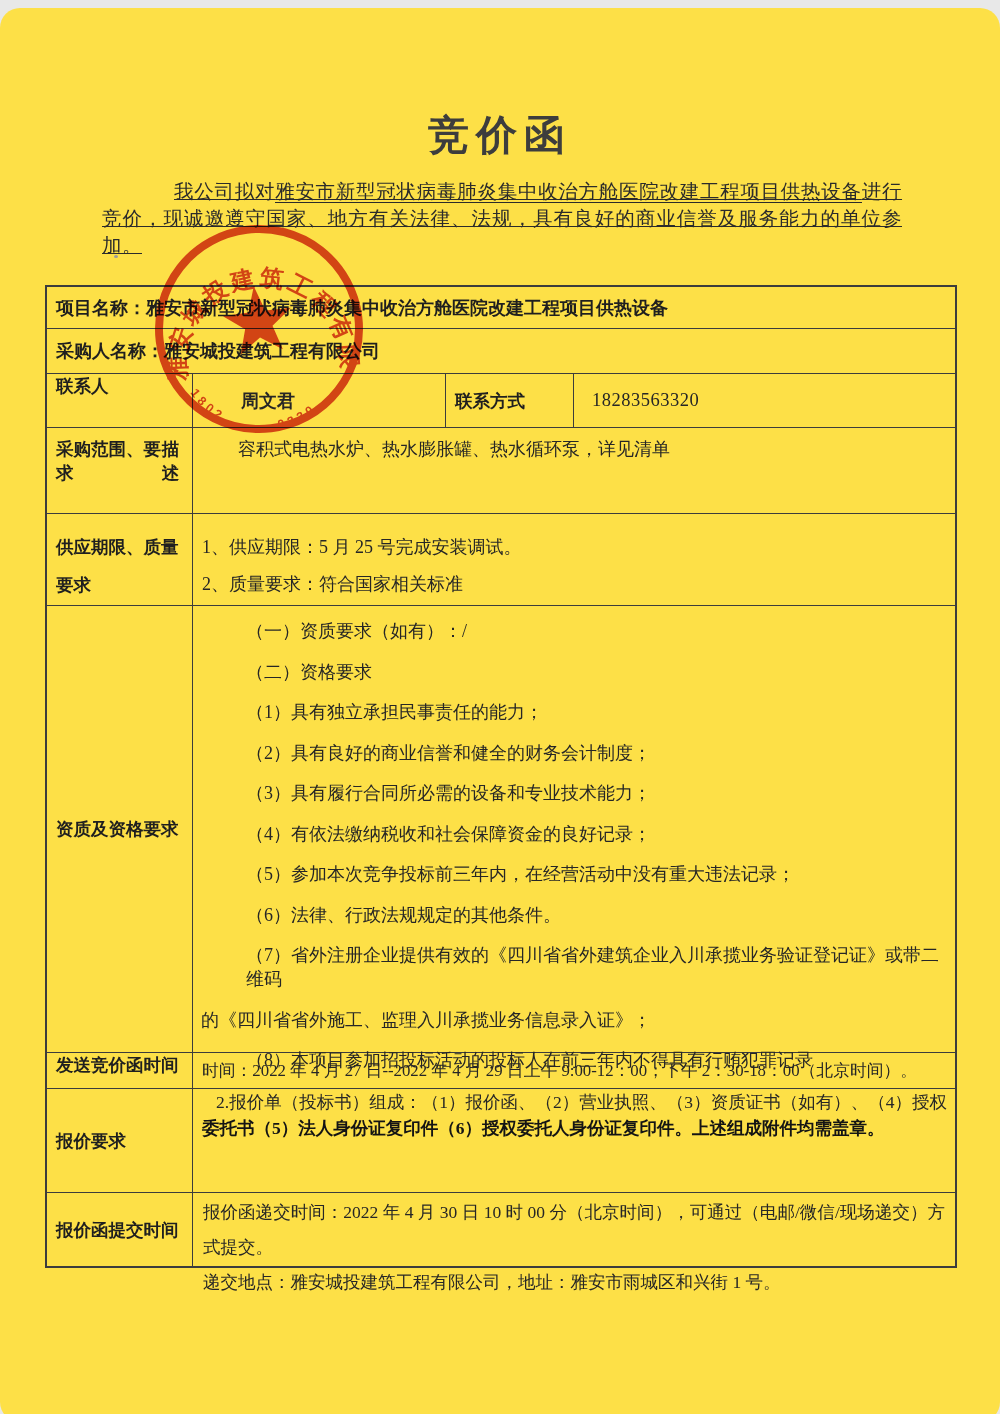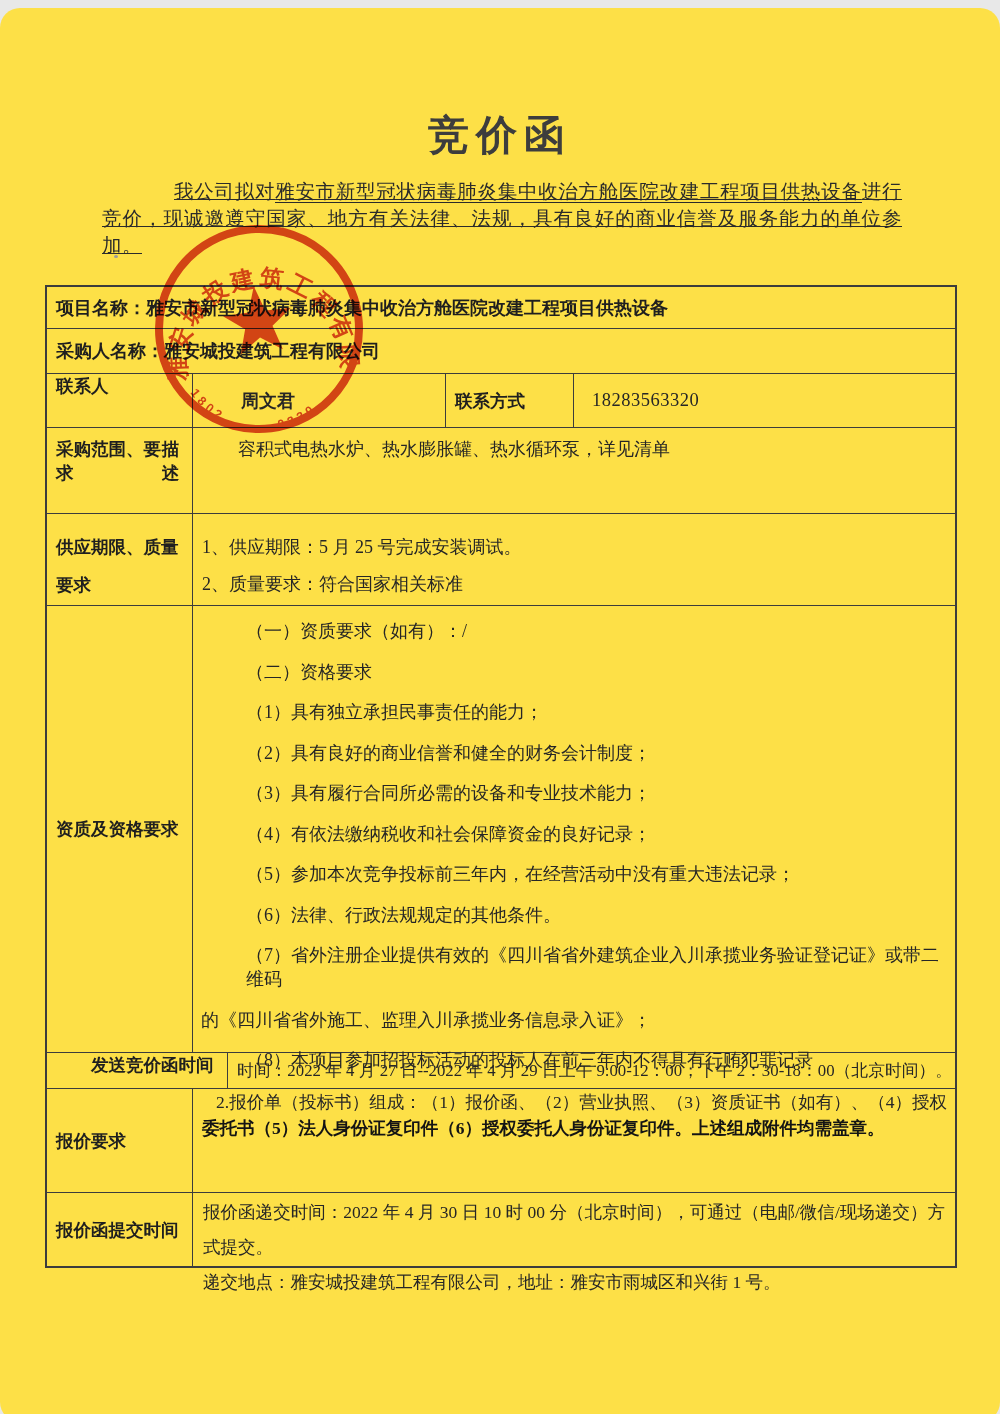--- a/index.html
+++ b/index.html
@@ -64,21 +64,21 @@
   .r-supply{height:92px;}
   .r-supply .label-cell{padding-top:21px;}
   .r-supply .lbl2{text-align:left;padding-right:14px;margin-top:14px;}
   .r-supply .val-cell{padding:21px 10px 0 9px;}
   .r-supply .val-cell div{margin-bottom:13px;}
   .r-qual{height:447px;}
   .r-qual .label-cell{display:flex;align-items:center;}
   .r-qual .val-cell{padding:13px 8px 0 8px;}
   .q-line{line-height:24px;margin-bottom:16.5px;}
   .q-indent{padding-left:45px;}
-  .r-send{height:36px;padding-left:35px;}
+  .r-send{height:36px;}
   .r-send .val-cell{padding-left:9px;font-size:16.8px;white-space:nowrap;display:flex;align-items:center;}
   .r-quote{height:104px;}
   .r-quote .label-cell{display:flex;align-items:center;}
   .r-quote .val-cell{padding:1px 8px 0 9px;font-size:17.5px;line-height:25.5px;text-align:justify;}
   .r-quote p{margin:0;text-indent:14px;}
   .r-submit{height:74px;}
   .r-submit .label-cell{display:flex;align-items:center;}
   .r-submit .val-cell{padding:2px 10px 0 10px;font-size:17.5px;line-height:35px;text-align:justify;}
   .r-submit p{margin:0;}
   .bold-seg{font-weight:bold;color:#141414;}

